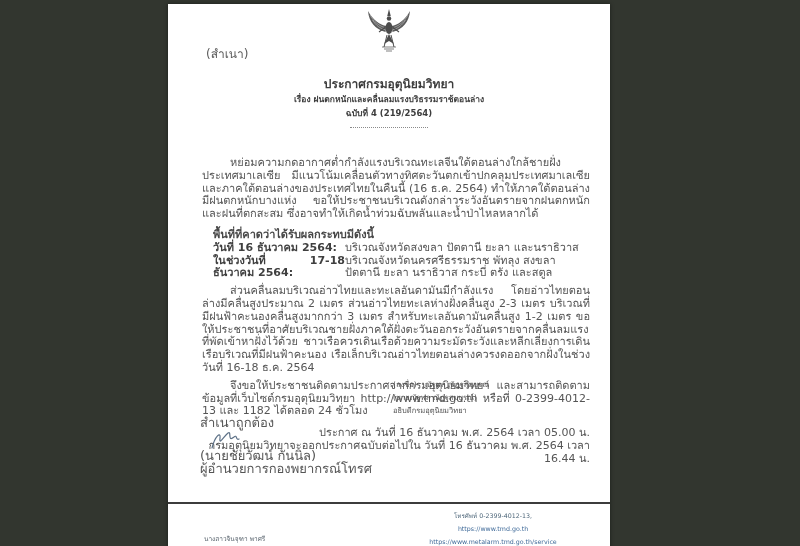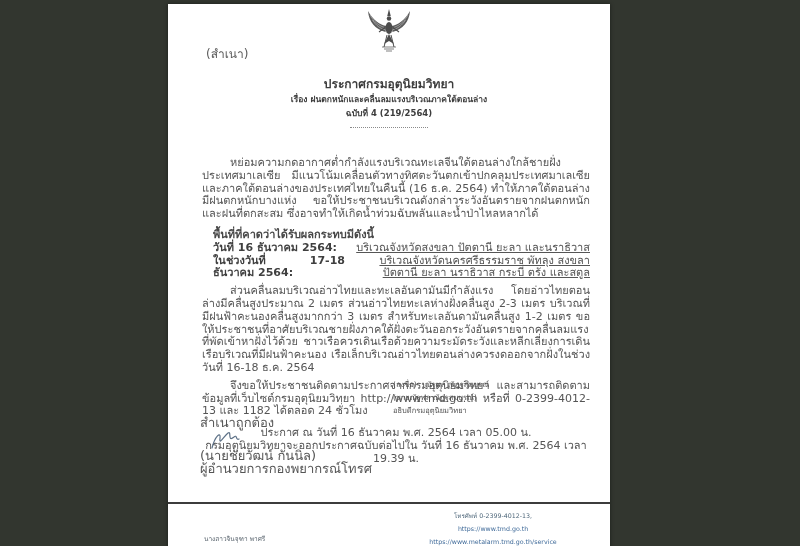--- a/index.html
+++ b/index.html
@@ -31,23 +31,23 @@
   }
   .body-block{
     position:absolute;top:153px;left:34px;right:20px;
     font-size:11px;line-height:12.8px;color:#555555;text-align:justify;
   }
   .para{text-indent:28px;margin:0;}
   .affected-heading{margin:8px 0 0 11px;font-weight:bold;color:#474747;}
   .affected-table{margin-left:11px;}
   .affected-row{display:flex;}
   .affected-date{width:132px;flex:0 0 132px;font-weight:bold;color:#3f3f3f;}
-  .affected-areas{flex:1;text-align:right;text-decoration:underline;}
+  .affected-areas{flex:1;text-align:left;}
   .mt{margin-top:5px;}
-  .center-line{text-align:center;text-indent:0;margin:0;}
+  .center-line{text-align:right;text-indent:0;margin:0;}
   .issued-block{margin-top:9px;}
   .sign-block{
     position:absolute;top:374px;left:225px;width:190px;
     font-size:7.5px;line-height:13px;color:#4f4f4f;
   }
   .sign-row{white-space:nowrap;}
   .sign-label{margin-right:8px;}
   .certify-block{
     position:absolute;top:413px;left:32px;
     font-size:13px;line-height:12.5px;color:#555555;
@@ -96,21 +96,21 @@
         <path d="M50 50 L40 70 L50 64 L60 70 Z" stroke-width="0"></path>
 
         <path d="M46 52 L40 76 M54 52 L60 76" fill="none" stroke-width="2"></path>
         <path d="M36 76 L64 76 M40 80 L60 80 M44 84 L56 84" fill="none" stroke-width="1.4"></path>
       </g>
     </svg>
   </div>
 
   <div class="title-block">
     <div class="title-line">ประกาศกรมอุตุนิยมวิทยา</div>
-    <div class="sub-line">เรื่อง ฝนตกหนักและคลื่นลมแรงบริเวณภาคใต้ตอนล่าง</div>
+    <div class="sub-line">เรื่อง ฝนตกหนักและคลื่นลมแรงบริธรรมราช้ตอนล่าง</div>
     <div class="sub-line">ฉบับที่ 4 (219/2564)</div>
     <div class="dotted-rule"></div>
   </div>
 
   <div class="body-block">
     <p class="para">หย่อมความกดอากาศต่ำกำลังแรงบริเวณทะเลจีนใต้ตอนล่างใกล้ชายฝั่งประเทศมาเลเซีย มีแนวโน้มเคลื่อนตัวทางทิศตะวันตกเข้าปกคลุมประเทศมาเลเซียและภาคใต้ตอนล่างของประเทศไทยในคืนนี้ (16 ธ.ค. 2564) ทำให้ภาคใต้ตอนล่างมีฝนตกหนักบางแห่ง ขอให้ประชาชนบริเวณดังกล่าวระวังอันตรายจากฝนตกหนักและฝนที่ตกสะสม ซึ่งอาจทำให้เกิดน้ำท่วมฉับพลันและน้ำป่าไหลหลากได้</p>
 
     <div class="affected-heading">พื้นที่ที่คาดว่าได้รับผลกระทบมีดังนี้</div>
     <div class="affected-table">
       <div class="affected-row">
@@ -122,21 +122,21 @@
         <span class="affected-areas">บริเวณจังหวัดนครศรีธรรมราช พัทลุง สงขลา ปัตตานี ยะลา นราธิวาส กระบี่ ตรัง และสตูล</span>
       </div>
     </div>
 
     <p class="para mt">ส่วนคลื่นลมบริเวณอ่าวไทยและทะเลอันดามันมีกำลังแรง โดยอ่าวไทยตอนล่างมีคลื่นสูงประมาณ 2 เมตร ส่วนอ่าวไทยทะเลห่างฝั่งคลื่นสูง 2-3 เมตร บริเวณที่มีฝนฟ้าคะนองคลื่นสูงมากกว่า 3 เมตร สำหรับทะเลอันดามันคลื่นสูง 1-2 เมตร ขอให้ประชาชนที่อาศัยบริเวณชายฝั่งภาคใต้ฝั่งตะวันออกระวังอันตรายจากคลื่นลมแรงที่พัดเข้าหาฝั่งไว้ด้วย ชาวเรือควรเดินเรือด้วยความระมัดระวังและหลีกเลี่ยงการเดินเรือบริเวณที่มีฝนฟ้าคะนอง เรือเล็กบริเวณอ่าวไทยตอนล่างควรงดออกจากฝั่งในช่วงวันที่ 16-18 ธ.ค. 2564</p>
 
     <p class="para mt">จึงขอให้ประชาชนติดตามประกาศจากกรมอุตุนิยมวิทยา และสามารถติดตามข้อมูลที่เว็บไซต์กรมอุตุนิยมวิทยา http://www.tmd.go.th หรือที่ 0-2399-4012-13 และ 1182 ได้ตลอด 24 ชั่วโมง</p>
 
     <div class="issued-block">
       <p class="center-line">ประกาศ ณ วันที่ 16 ธันวาคม พ.ศ. 2564 เวลา 05.00 น.</p>
-      <p class="center-line">กรมอุตุนิยมวิทยาจะออกประกาศฉบับต่อไปใน วันที่ 16 ธันวาคม พ.ศ. 2564 เวลา 19.39 น.</p>
+      <p class="center-line">กรมอุตุนิยมวิทยาจะออกประกาศฉบับต่อไปใน วันที่ 16 ธันวาคม พ.ศ. 2564 เวลา 16.44 น.</p>
     </div>
   </div>
 
   <div class="sign-block">
     <div class="sign-row">
       <span class="sign-label">(ลงชื่อ)</span><span>ณัฐพล ณัฏฐสมบูรณ์</span>
     </div>
     <div>(นายณัฐพล ณัฏฐสมบูรณ์)</div>
     <div>อธิบดีกรมอุตุนิยมวิทยา</div>
   </div>

